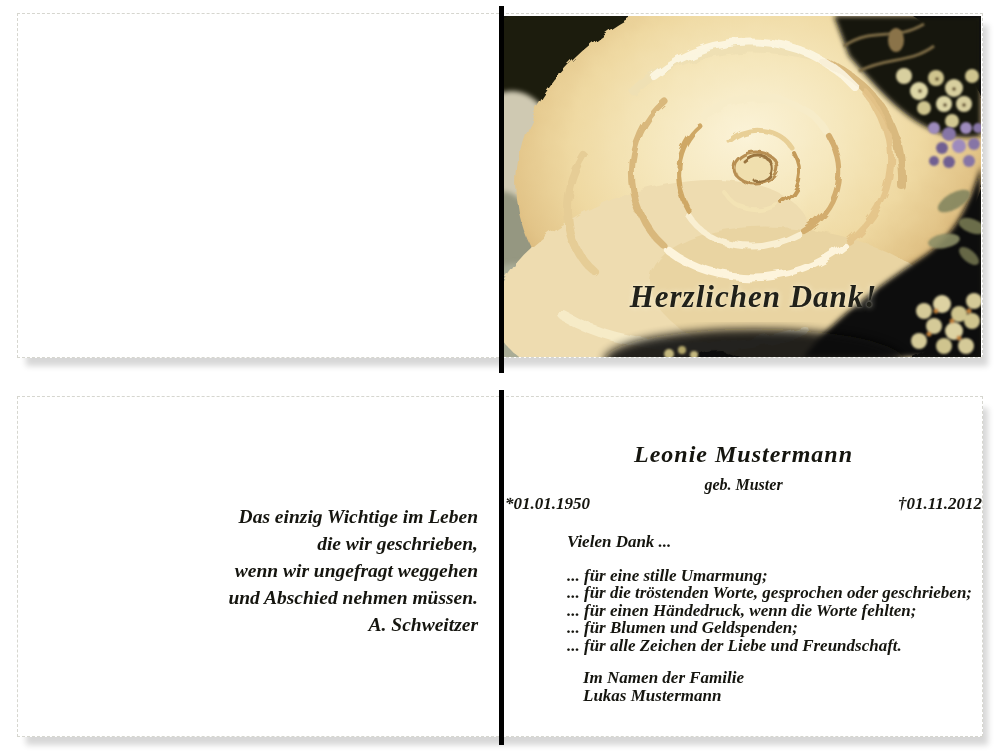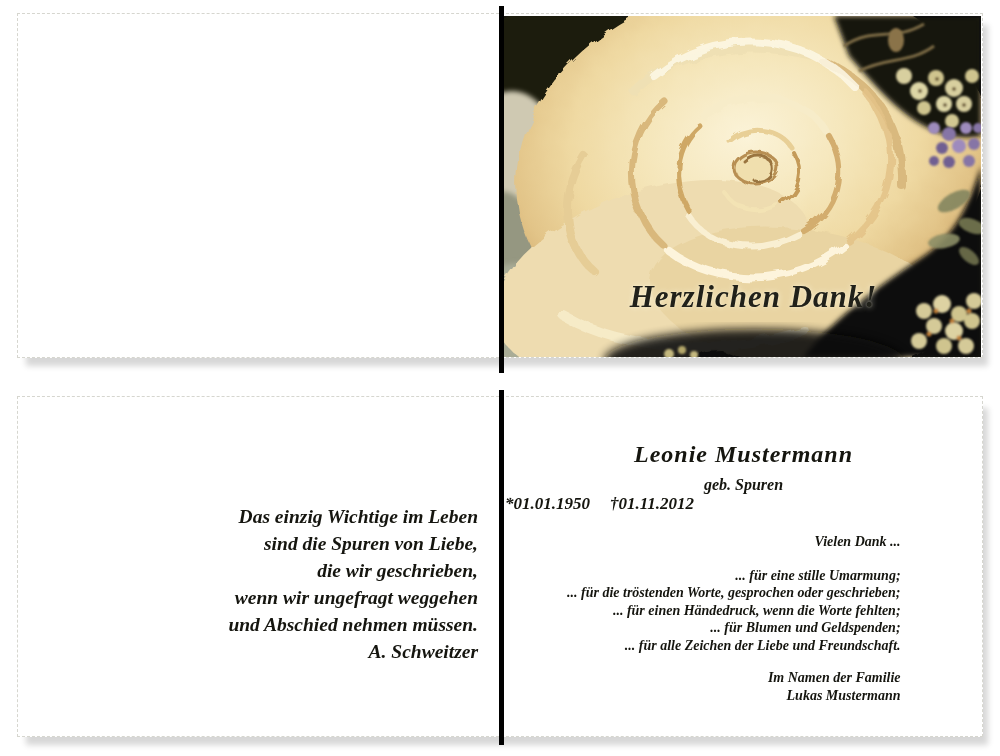--- a/index.html
+++ b/index.html
@@ -41,25 +41,24 @@
     font-style:italic; font-weight:bold; font-size:19.5px; line-height:27px;
     color:#15150f;
   }
   .right-panel {
     position:absolute; left:487px; top:0; width:477px; height:100%;
     font-style:italic; font-weight:bold; color:#15150f;
   }
   .name-block { position:absolute; left:0; top:38px; width:100%; text-align:center; }
   .person-name { font-size:24px; line-height:38px; letter-spacing:1px; }
   .birth-name  { font-size:16px; line-height:18px; margin-top:3px; }
-  .dates { font-size:17px; line-height:19px; display:flex; justify-content:flex-start; gap:20px; }
+  .dates { font-size:17px; line-height:19px; display:flex; justify-content:space-between; gap:20px; }
   .thanks-block {
-    position:absolute; left:62px; top:136px; font-size:14px; line-height:17.5px;
+    position:absolute; left:62px; top:136px; font-size:17px; line-height:17.5px;
     white-space:nowrap;
-    text-align:right;
   }
   .thanks-lines { margin-top:16px; }
   .closing { margin-top:15px;margin-left:16px; }
 </style>
 </head>
 <body>
 
 <div class="card" id="card-top">
   <div class="back-panel"></div>
 
@@ -194,31 +193,30 @@
   </div>
 </div>
 
 <div class="fold-line" id="fold-top"></div>
 <div class="fold-line" id="fold-bottom"></div>
 
 <div class="card" id="card-bottom">
 
   <div class="quote-block">
     <div>Das einzig Wichtige im Leben</div>
-    <div>sind die Spuren von Liebe,</div>
     <div>die wir geschrieben,</div>
     <div>wenn wir ungefragt weggehen</div>
     <div>und Abschied nehmen müssen.</div>
     <div>A. Schweitzer</div>
   </div>
 
   <div class="right-panel">
     <div class="name-block">
       <div class="person-name">Leonie Mustermann</div>
-      <div class="birth-name">geb. Spuren</div>
+      <div class="birth-name">geb. Muster</div>
       <div class="dates">
         <span>*01.01.1950</span>
         <span>†01.11.2012</span>
       </div>
     </div>
 
     <div class="thanks-block">
       <div class="intro">Vielen Dank ...</div>
       <div class="thanks-lines">
         <div>... für eine stille Umarmung;</div>

